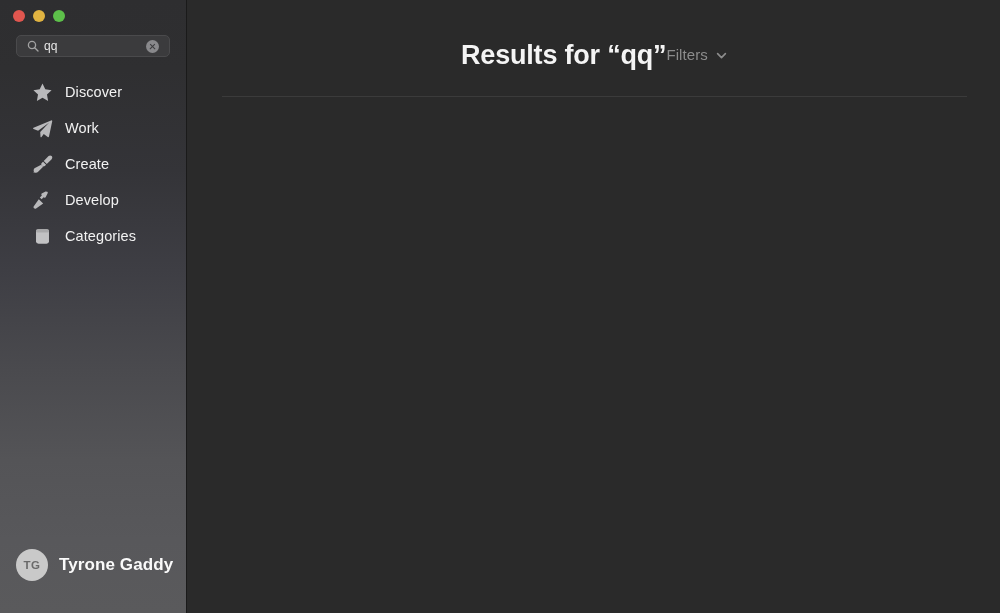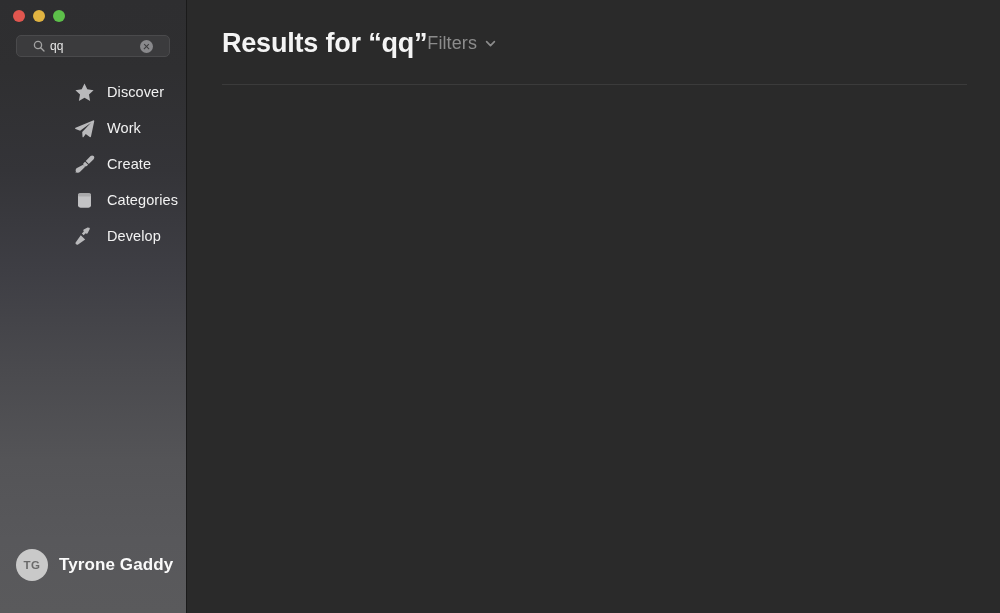--- a/index.html
+++ b/index.html
@@ -62,21 +62,21 @@
   
   .search-wrap { padding: 7px 16px 0 16px; }
   .search-field {
     position: relative;
     height: 22px;
     background: #3b3b3d;
     border: 1px solid #4a4a4c;
     border-radius: 5px;
     display: flex;
     align-items: center;
-    padding: 0 16px;
+    padding: 0 10px;
   }
   .search-icon {
     width: 12px; height: 12px;
     flex: 0 0 12px;
     margin-right: 5px;
     opacity: .75;
   }
   .search-icon svg { display: block; }
   .search-value {
     flex: 1 1 auto;
@@ -110,21 +110,20 @@
     margin-top: 17px;
     display: flex;
     flex-direction: column;
   }
   .nav-item {
     height: 36px;
     display: flex;
     align-items: center;
     padding: 0 12px 0 29px;
     cursor: default;
-    margin-left: 42px;
   }
   .nav-icon {
     width: 26px;
     height: 22px;
     flex: 0 0 26px;
     display: flex;
     align-items: center;
     justify-content: center;
     margin-right: 10px;
   }
@@ -188,22 +187,23 @@
     position: relative;
     display: flex;
     flex-direction: column;
   }
   .main-header {
     height: 85px;
     flex: 0 0 85px;
     padding: 0 33px 0 35px;
     display: flex;
     align-items: center;
-    justify-content: flex-start;
-    position: relative;
+    justify-content: center;
+    position: relative;
+    margin-top: 12px;
   }
   .main-header::after {
     content: "";
     position: absolute;
     left: 35px; right: 33px;
     bottom: 0;
     height: 1px;
     background: #3b3b3b;
   }
   .page-title {
@@ -214,21 +214,21 @@
     line-height: 34px;
     white-space: nowrap;
   }
   .filters-btn {
     display: flex;
     align-items: center;
     gap: 7px;
     cursor: default;
   }
   .filters-label {
-    font-size: 18px;
+    font-size: 15px;
     color: #8c8c8c;
     letter-spacing: .1px;
     line-height: 18px;
   }
   .chevron { width: 13px; height: 13px; display: block; }
 
   .results-area {
     flex: 1 1 auto;
     position: relative;
   }
@@ -286,36 +286,36 @@
             <path d="M11.6 8.1l3.2 3.2-1.4 1.4c-.7.7-1.8.7-2.5 0l-.7-.7c-.7-.7-.7-1.8 0-2.5z"></path>
             <path d="M9.6 11.3l2.1 2.1-5.3 5.3c-.9.9-2.4 1.2-3.6.7-.5-.2-.9.1-1.2.4.3-.6.5-1.1.3-1.7-.4-1.1-.1-2.4.7-3.2z"></path>
           </svg>
         </span>
         <span class="nav-label">Create</span>
       </div>
 
 
       <div class="nav-item">
         <span class="nav-icon">
+          <svg viewBox="0 0 22 22" width="21" height="21" fill="#b9b9bb">
+            <path d="M14.8 1.4l-4.6 2.2c-.4.2-.6.7-.4 1.1l.5 1-2.1 2.1 1.9 1.9L12.2 7.6l1 .5c.4.2.9 0 1.1-.4l2.2-4.6c.3-.7-.5-1.4-1.1-1.1z"></path>
+            <path d="M7.1 9.6L1.9 17c-.5.7-.4 1.6.2 2.2.6.6 1.5.7 2.2.2l7.4-5.2z"></path>
+          </svg>
+        </span>
+        <span class="nav-label">Develop</span>
+      </div>
+
+      <div class="nav-item">
+        <span class="nav-icon">
           <svg viewBox="0 0 22 22" width="21" height="21" fill="#c2c2c4">
             <rect x="4.2" y="3.4" width="13.6" height="15.2" rx="2.6"></rect>
             <rect x="4.2" y="3.4" width="13.6" height="3.4" rx="1.6" fill="#a9a9ab"></rect>
           </svg>
         </span>
         <span class="nav-label">Categories</span>
-      </div>
-
-      <div class="nav-item">
-        <span class="nav-icon">
-          <svg viewBox="0 0 22 22" width="21" height="21" fill="#b9b9bb">
-            <path d="M14.8 1.4l-4.6 2.2c-.4.2-.6.7-.4 1.1l.5 1-2.1 2.1 1.9 1.9L12.2 7.6l1 .5c.4.2.9 0 1.1-.4l2.2-4.6c.3-.7-.5-1.4-1.1-1.1z"></path>
-            <path d="M7.1 9.6L1.9 17c-.5.7-.4 1.6.2 2.2.6.6 1.5.7 2.2.2l7.4-5.2z"></path>
-          </svg>
-        </span>
-        <span class="nav-label">Develop</span>
       </div>
 
 
     </nav>
 
     <div class="spacer"></div>
 
     <div class="account">
       <span class="avatar">TG</span>
       <span class="account-name">Tyrone Gaddy</span>

